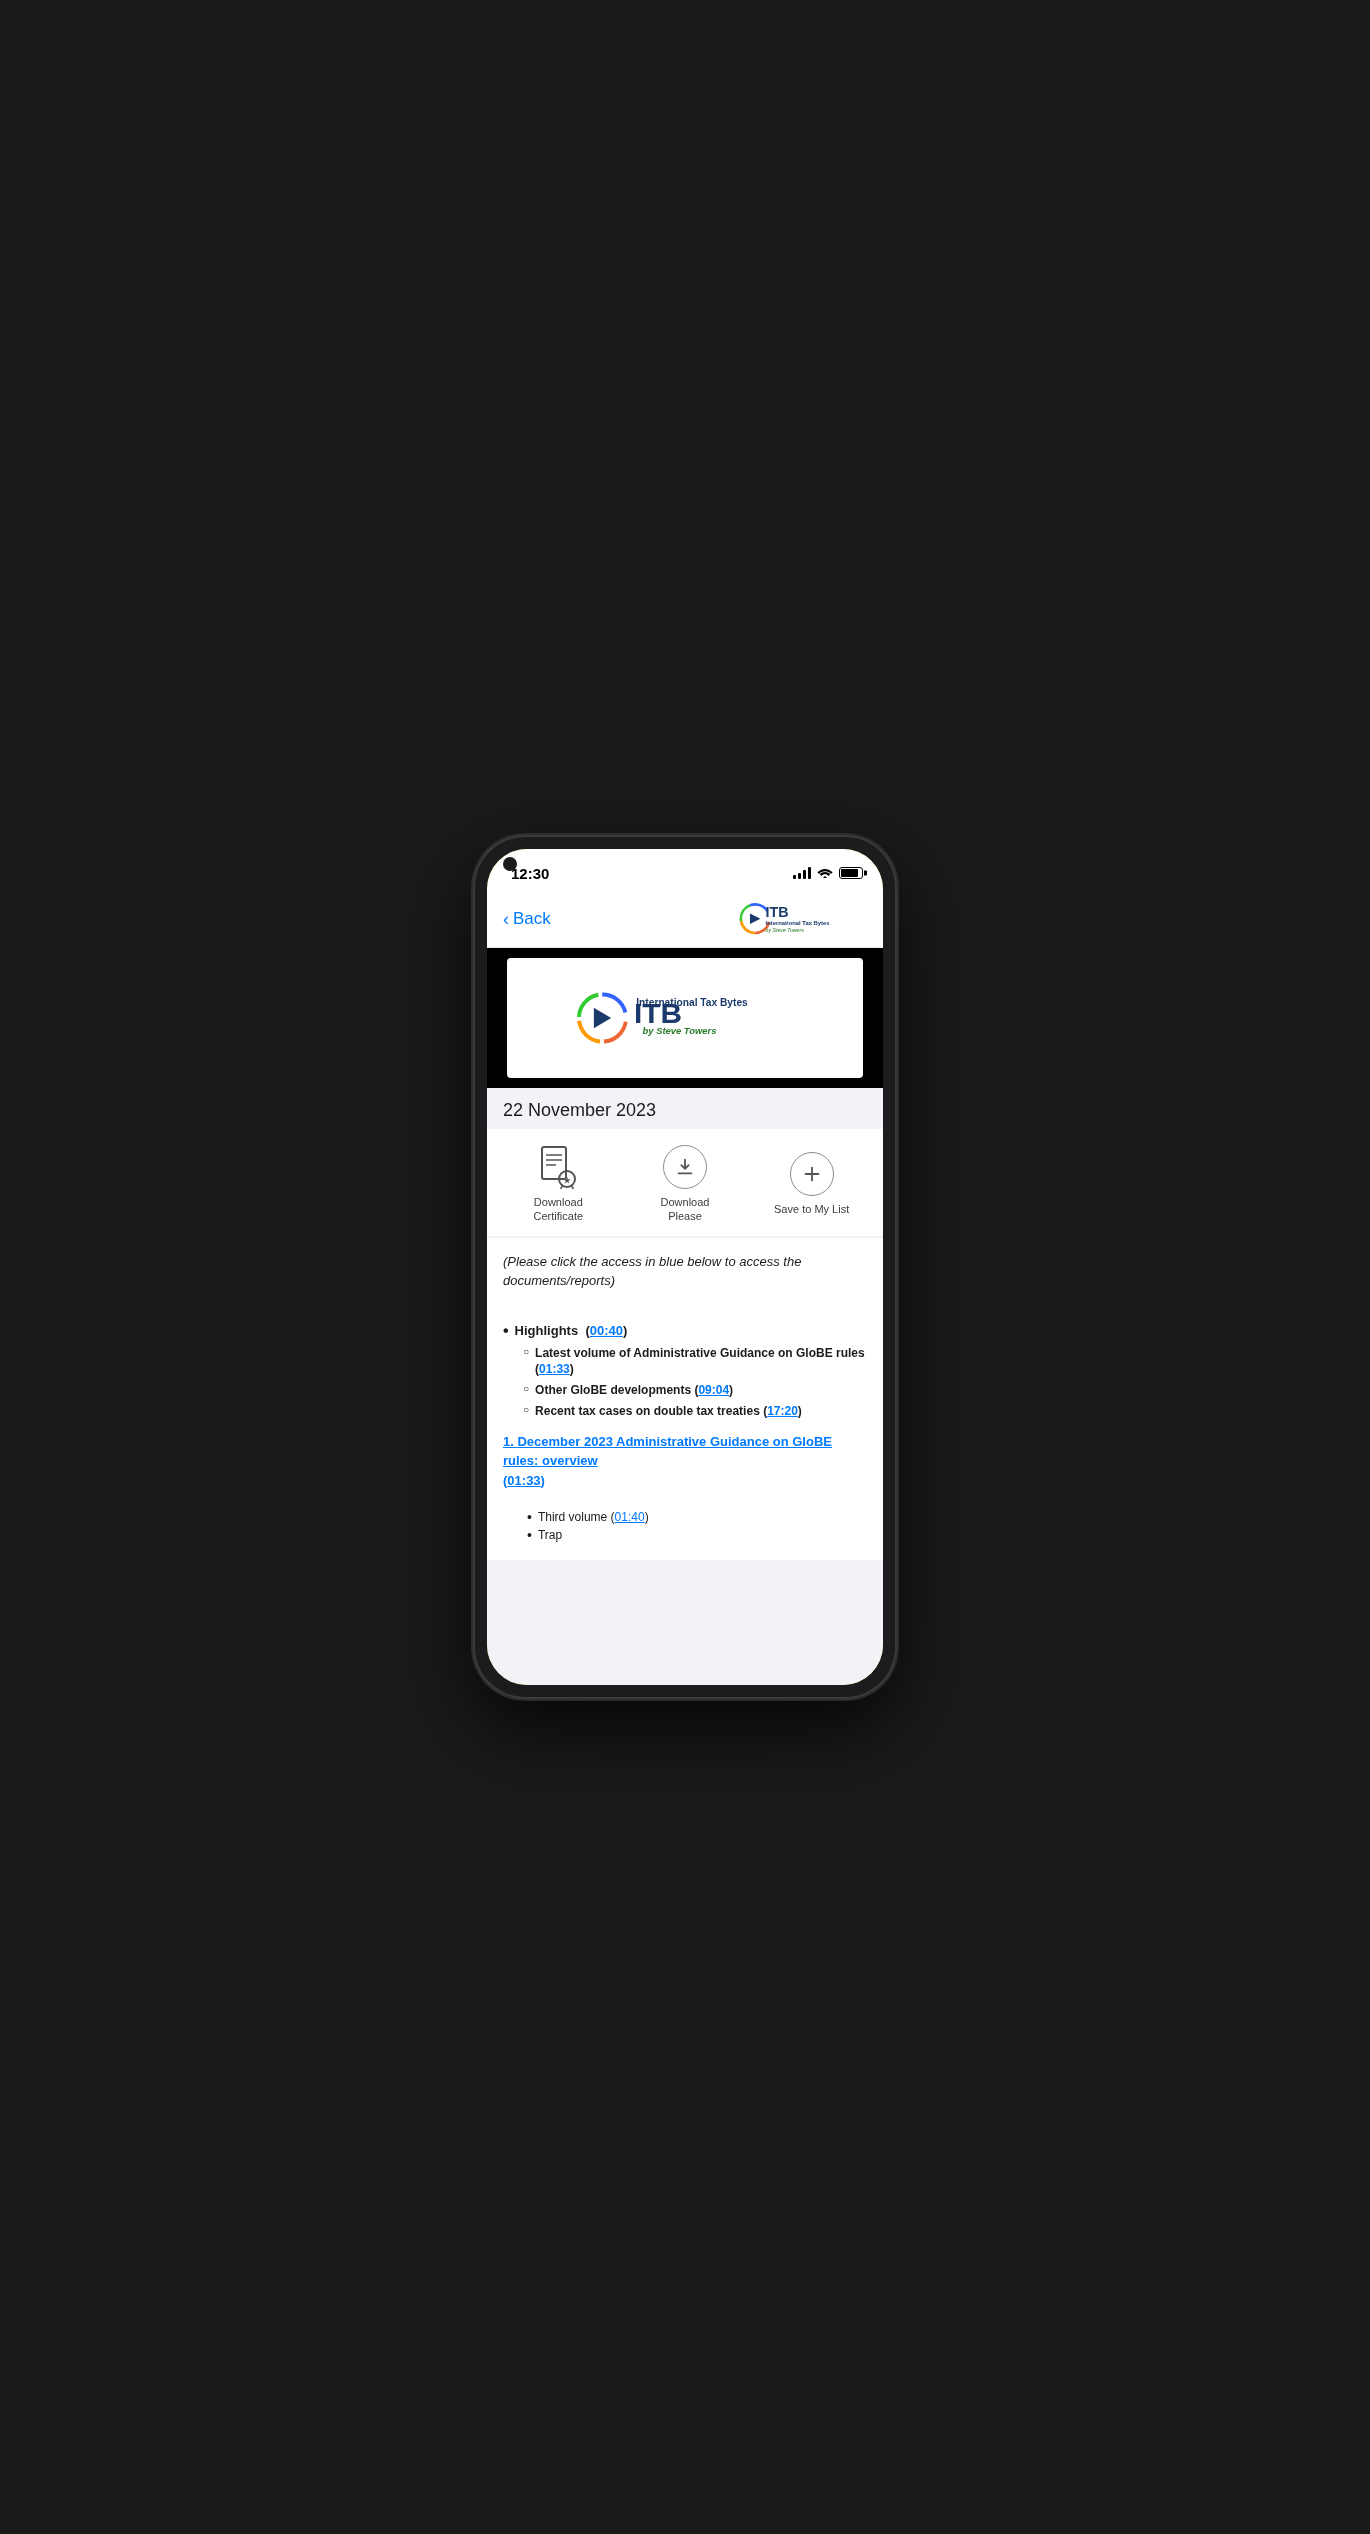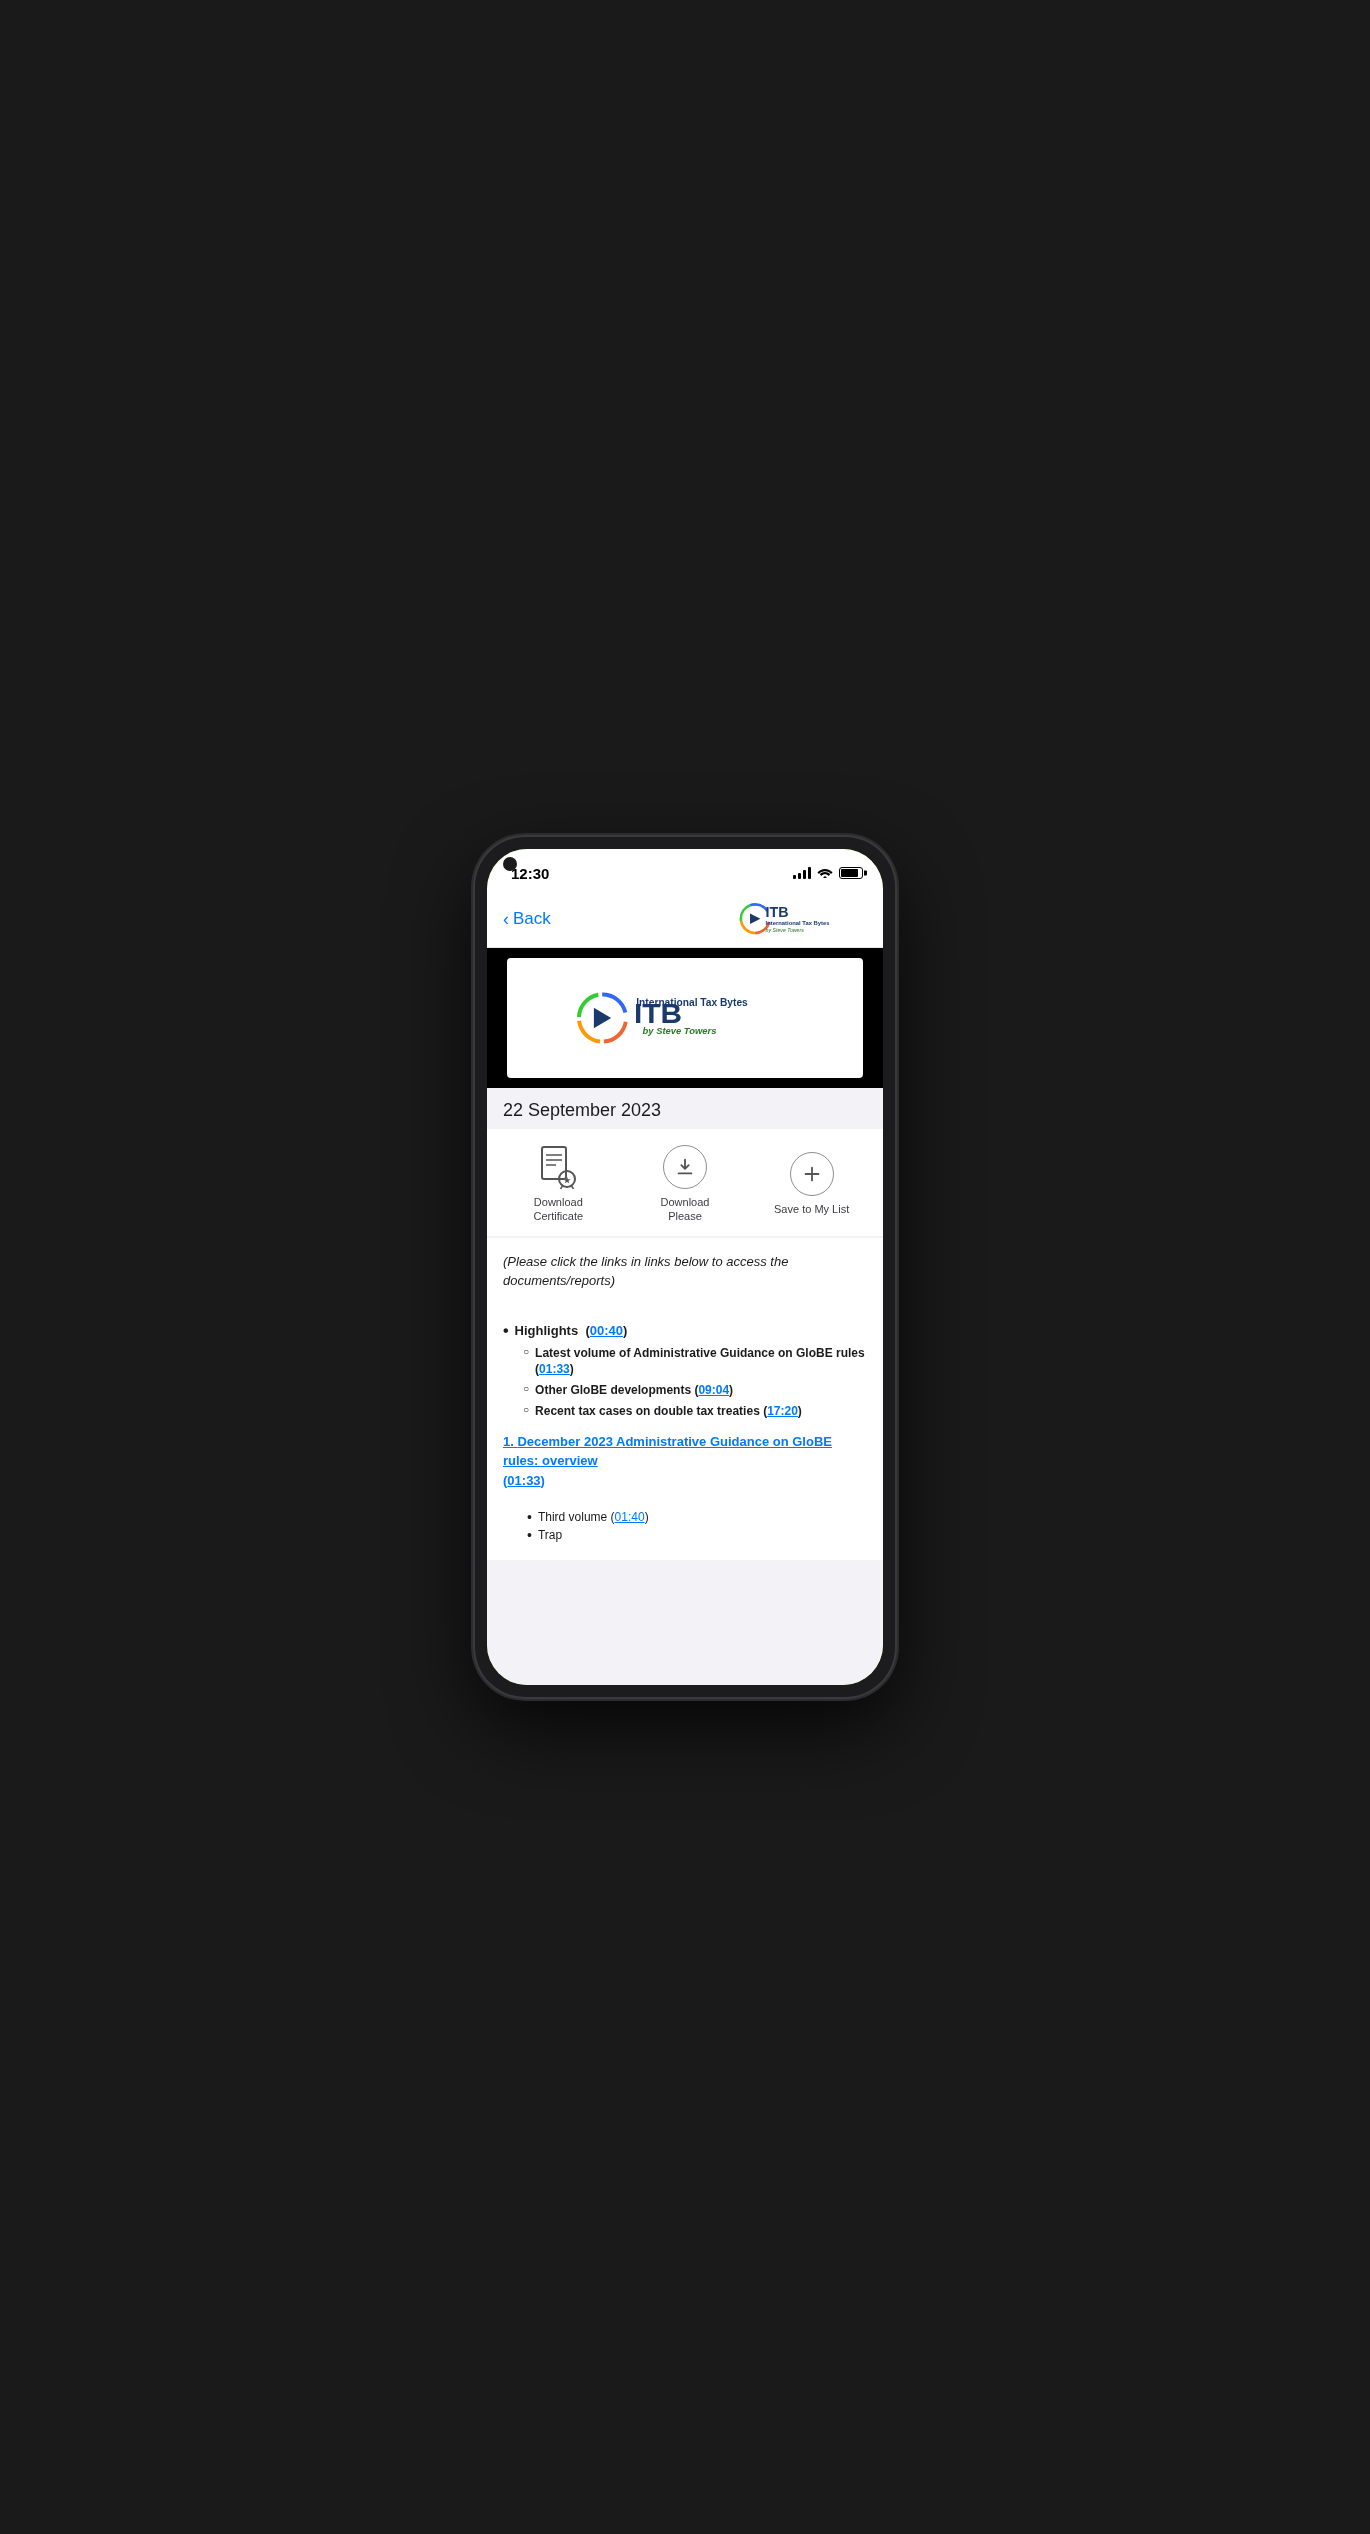--- a/index.html
+++ b/index.html
@@ -400,21 +400,21 @@
 
             <text x="78" y="20" font-family="Arial, Helvetica" font-size="13" font-weight="700" fill="#1a3a6b">International Tax Bytes</text>
             <text x="86" y="56" font-family="Arial, Helvetica" font-size="12" font-style="italic" font-weight="600" fill="#2a7a2a">by Steve Towers</text>
           </svg>
         </div>
       </div>
 
       <div class="content-area">
 
         <div class="date-header">
-          <span>22 September 2023</span>
+          <span>22 November 2023</span>
         </div>
 
         <div class="actions-row">
 
           <div class="action-item">
             <div class="action-icon">
               <svg width="40" height="44" viewBox="0 0 40 44">
 
                 <rect x="4" y="2" width="24" height="32" rx="2" ry="2" fill="none" stroke="#555" stroke-width="2"></rect>
                 <line x1="8" y1="10" x2="24" y2="10" stroke="#555" stroke-width="1.5"></line>
@@ -447,21 +447,21 @@
                 <line x1="5" y1="12" x2="19" y2="12" stroke="#555" stroke-width="2" stroke-linecap="round"></line>
               </svg>
             </div>
             <div class="action-label">Save to My List</div>
           </div>
 
         </div>
 
         <div class="main-content">
 
-          <p class="intro-text">(Please click the links in links below to access the documents/reports)</p>
+          <p class="intro-text">(Please click the access in blue below to access the documents/reports)</p>
 
           <div class="highlights-section">
             <div class="bullet-main">
               <span>
                 <span>Highlights</span>
                 &nbsp;(<span class="link-blue">00:40</span>)
               </span>
             </div>
 
             <div class="sub-bullets">

